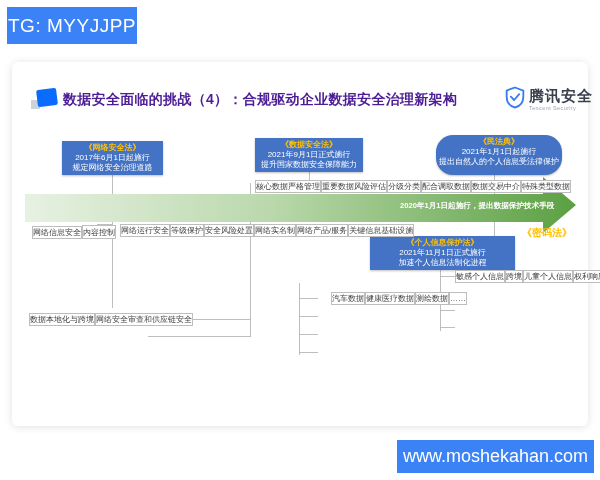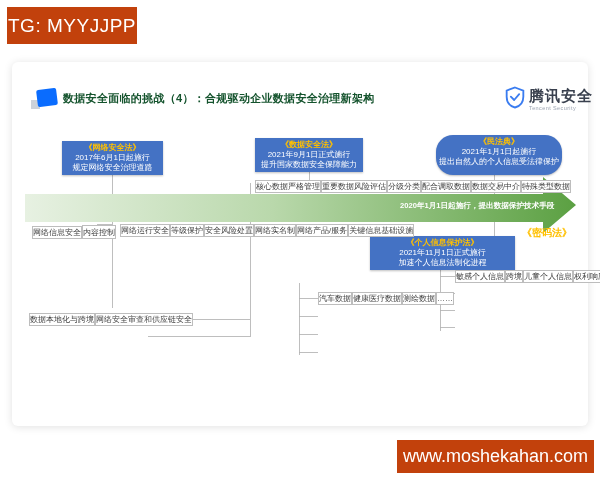--- a/index.html
+++ b/index.html
@@ -1,30 +1,30 @@
 <!DOCTYPE html>
 <html><head>
 <meta charset="utf-8">
 <style>
   * { margin:0; padding:0; box-sizing:border-box; }
   html,body { width:600px; height:480px; background:#fff; font-family:"Liberation Sans", sans-serif; overflow:hidden; }
   .abs { position:absolute; }
   #stage { position:relative; width:600px; height:480px; background:#fff; }
 
-  .badge { background:#c2410c; color:#fff; display:flex; align-items:center; justify-content:center; }
+  .badge { background:#3b82f6; color:#fff; display:flex; align-items:center; justify-content:center; }
   #tg-badge { left:7px; top:7px; width:130px; height:37px; font-size:19px; letter-spacing:.5px; }
   #site-badge { left:397px; top:440px; width:197px; height:33px; font-size:18px; }
 
   #slide { left:12px; top:62px; width:576px; height:364px; background:#fff; border-radius:6px;
            box-shadow:0 1px 8px rgba(0,0,0,.12); }
 
   
   #title-icon-gray { left:31px; top:100px; width:9px; height:9px; background:#ccd2da; }
   #title-icon-blue { left:37px; top:89px; width:20px; height:17px; background:#0a6cfe; border-radius:2px; transform:rotate(-7deg); }
-  #page-title { left:63px; top:91px; font-size:11px; font-weight:bold; color:#14532d; letter-spacing:.3px; white-space:nowrap; }
+  #page-title { left:63px; top:91px; font-size:14px; font-weight:bold; color:#4c1d95; letter-spacing:.3px; white-space:nowrap; }
   #logo { left:505px; top:86px; display:flex; align-items:center; gap:4px; }
   #logo .txt { display:flex; flex-direction:column; line-height:1.1; }
   #logo-cn { font-size:15px; font-weight:bold; color:#39404e; letter-spacing:1px; }
   #logo-en { font-size:5.5px; color:#9aa2b0; letter-spacing:.4px; }
 
   
   .line { background:#b3b3b3; opacity:.85; }
 
   
   #arrow { left:25px; top:177px; }
@@ -49,21 +49,21 @@
   #list-netinfo .wbox { width:65px; }
   #list-netinfo .wbox + .wbox { margin-top:-1px; height:14px; }
   #list-netops { left:120px; top:224px; width:96px; }
   #list-netops .wbox { width:84px; margin-bottom:2px; }
   #list-cross { left:29px; top:313px; width:119px; align-items:center; }
   #list-cross .wbox { margin-bottom:4px; }
   #list-cross .wbox:nth-child(1) { width:106px; }
   #list-cross .wbox:nth-child(2) { width:119px; }
   #list-data { left:255px; top:180px; width:83px; }
   #list-data .wbox { width:83px; margin-bottom:4.5px; }
-  #list-special { left:318px; top:292px; width:90px; }
+  #list-special { left:331px; top:292px; width:90px; }
   #list-special .wbox { width:90px; margin-bottom:5px; }
   #list-personal { left:455px; top:270px; width:95px; }
   #list-personal .wbox { width:95px; margin-bottom:4px; }
 </style>
 </head>
 <body>
 
 <div id="stage">
 
   <div id="tg-badge" class="abs badge">TG: MYYJJPP</div>

